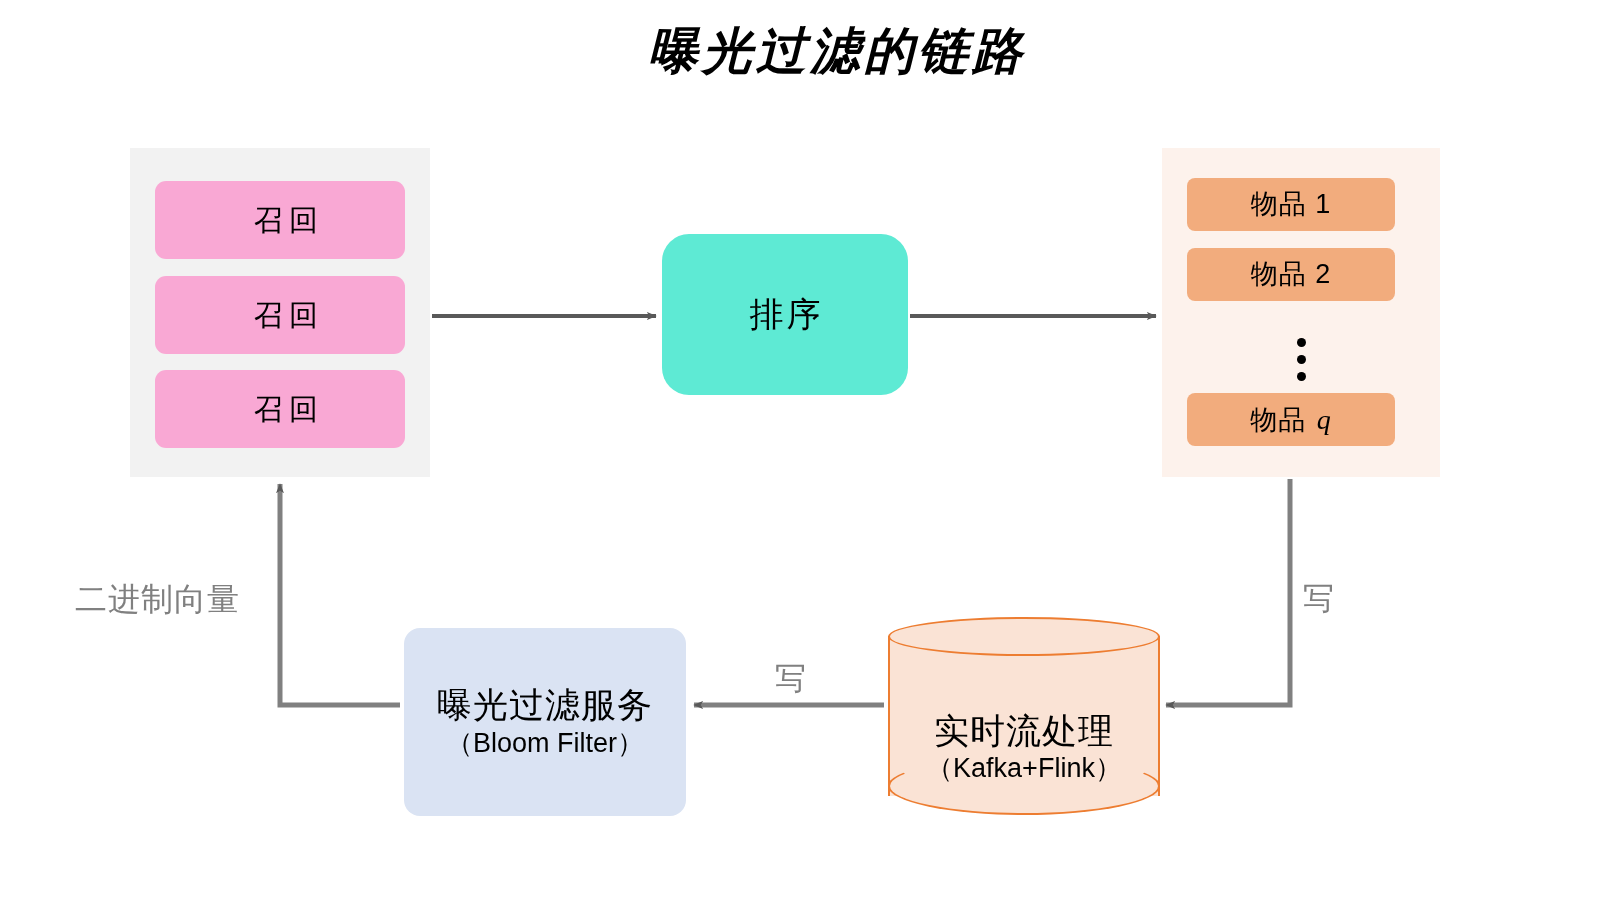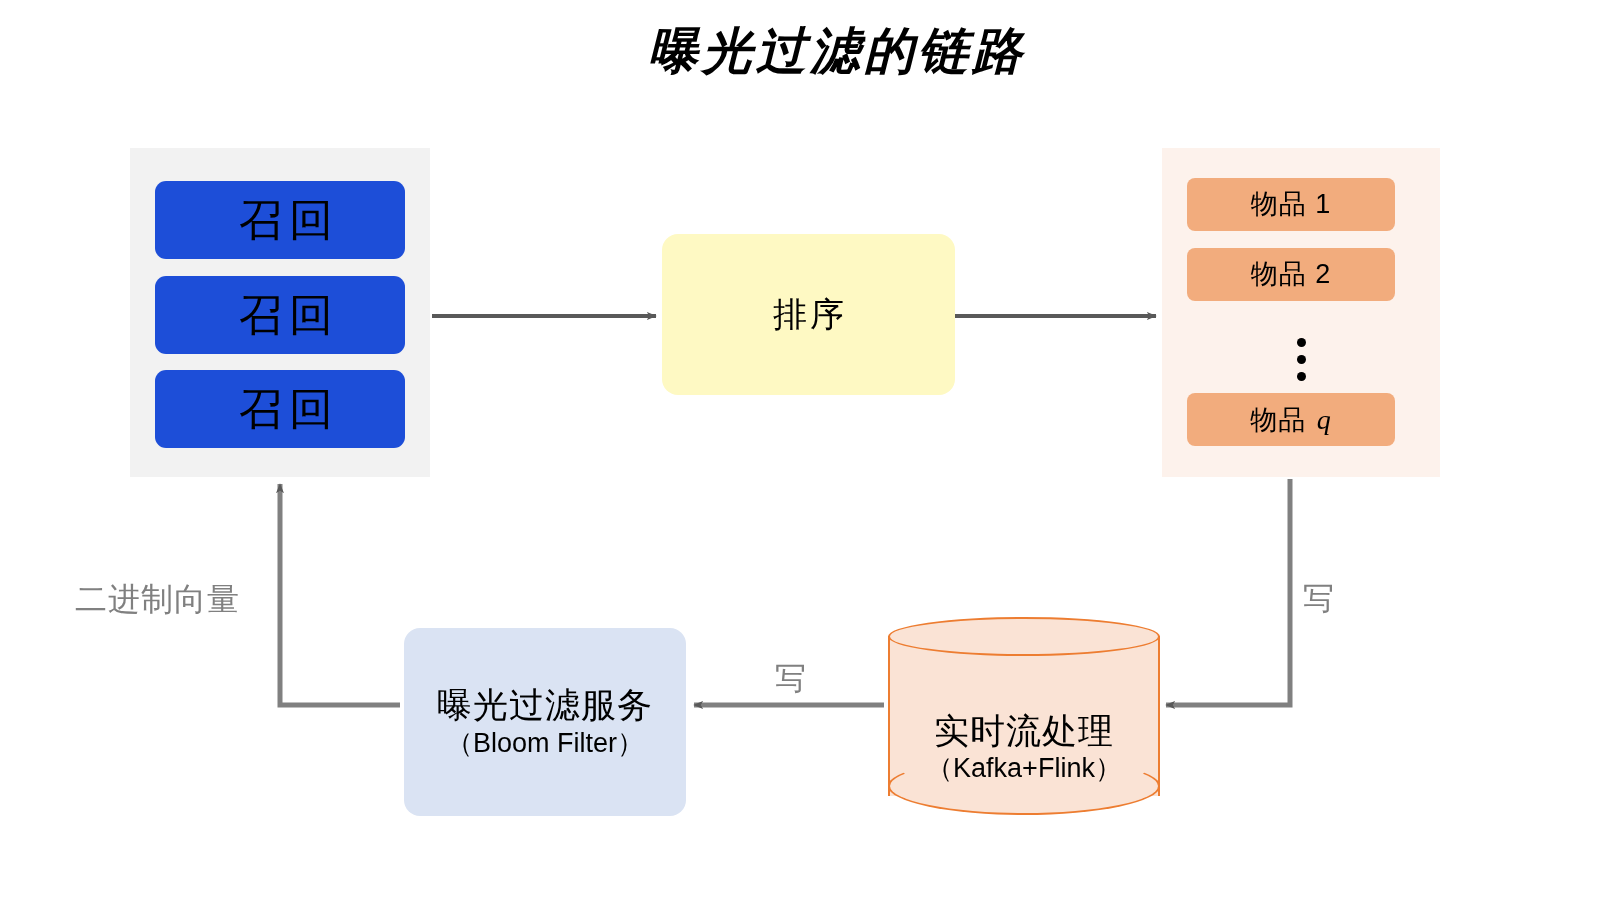--- a/index.html
+++ b/index.html
@@ -66,23 +66,23 @@
     align-items: center;
     justify-content: center;
     text-align: center;
     color: #000000;
     line-height: 1.18;
   }
   .recall-box {
     left: 25px;
     width: 250px;
     height: 78px;
-    background: #1d4ed8;
+    background: #f9a8d4;
     border-radius: 11px;
-    font-size: 44px;
+    font-size: 29px;
     letter-spacing: 6px;
     text-indent: 6px;
     padding-left: 12px;
   }
   .recall-box.r1 { top: 33px; }
   .recall-box.r2 { top: 128px; }
   .recall-box.r3 { top: 222px; }
 
   .item-box {
     left: 25px;
@@ -117,24 +117,24 @@
     width: 9px;
     height: 9px;
     border-radius: 50%;
     background: #000000;
     margin: 8px auto 0 auto;
   }
 
   .rank-box {
     left: 662px;
     top: 234px;
-    width: 293px;
+    width: 246px;
     height: 161px;
-    background: #fef9c3;
-    border-radius: 16px;
+    background: #5eead4;
+    border-radius: 27px;
     font-size: 34px;
     letter-spacing: 3px;
     text-indent: 3px;
   }
 
   .filter-box {
     left: 404px;
     top: 612px;
     width: 282px;
     height: 188px;

